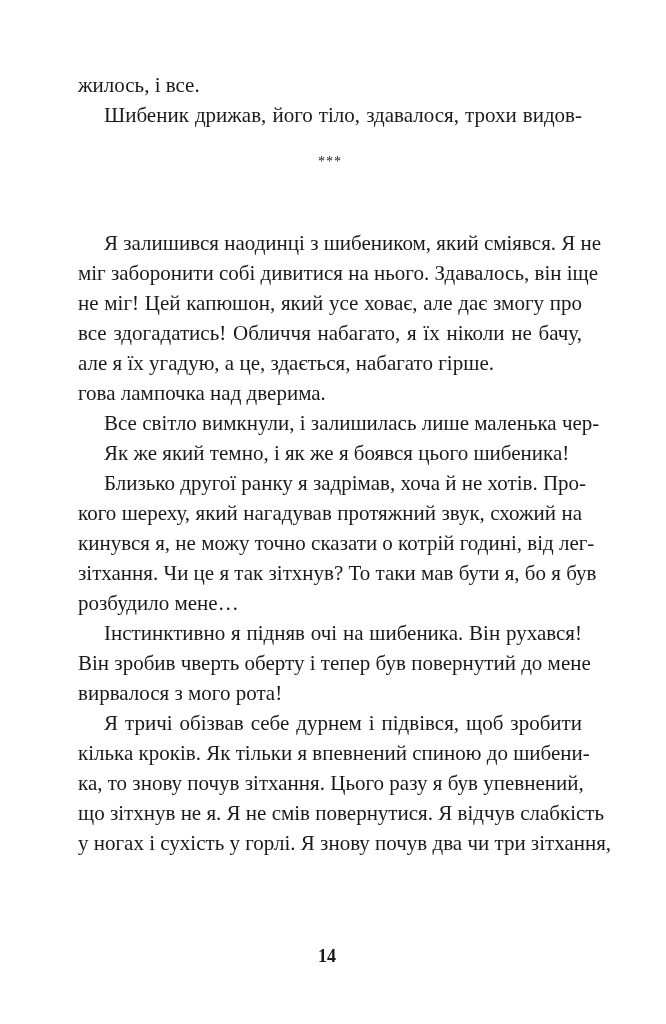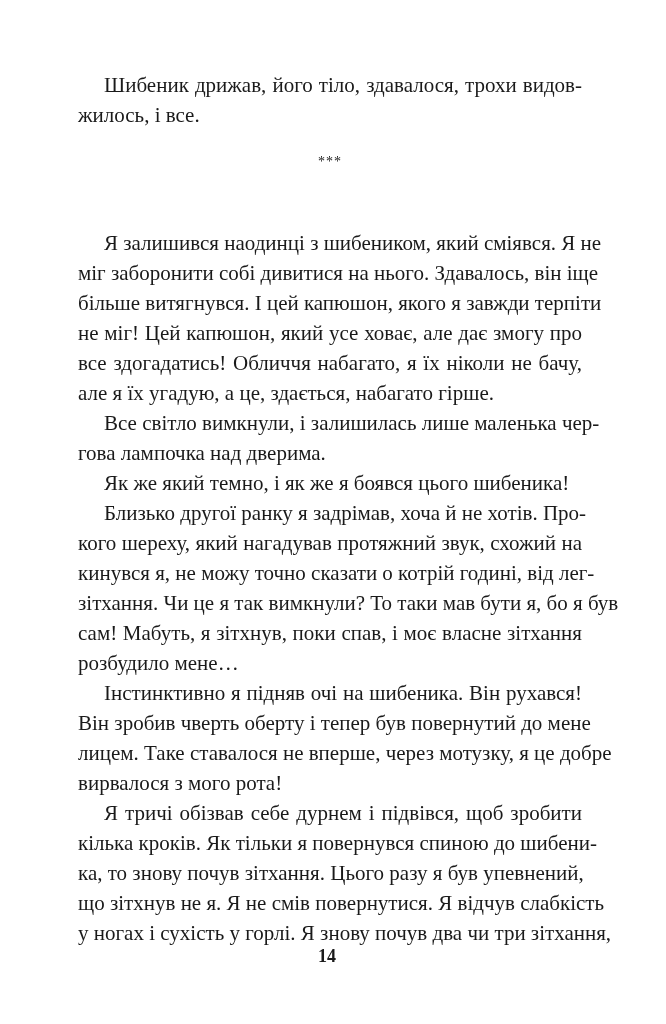--- a/index.html
+++ b/index.html
@@ -21,54 +21,51 @@
       position: absolute; left: 0; width: 654px; top: 946px;
       text-align: center; font-family: "Liberation Serif", "DejaVu Serif", serif;
       font-weight: bold; font-size: 18px; color: #1a1a1a;
     }
   </style>
 </head>
 <body>
 
 <div class="page" id="page-body">
     <div class="para">
+      <span class="line last">жилось, і все.</span>
       <span class="line indent">Шибеник дрижав, його тіло, здавалося, трохи видов-</span>
-      <span class="line last">жилось, і все.</span>
     </div>
     <div class="sep">***</div>
     <div class="para">
       <span class="line indent">Я залишився наодинці з шибеником, який сміявся. Я не</span>
       <span class="line">міг заборонити собі дивитися на нього. Здавалось, він іще</span>
-      <span class="line">більше витягнувся. І цей капюшон, якого я завжди терпіти</span>
       <span class="line">не міг! Цей капюшон, який усе ховає, але дає змогу про</span>
       <span class="line">все здогадатись! Обличчя набагато, я їх ніколи не бачу,</span>
       <span class="line last">але я їх угадую, а це, здається, набагато гірше.</span>
     </div>
     <div class="para">
+      <span class="line last">гова лампочка над дверима.</span>
       <span class="line indent">Все світло вимкнули, і залишилась лише маленька чер-</span>
-      <span class="line last">гова лампочка над дверима.</span>
     </div>
     <div class="para">
       <span class="line indent last">Як же який темно, і як же я боявся цього шибеника!</span>
     </div>
     <div class="para">
       <span class="line indent">Близько другої ранку я задрімав, хоча й не хотів. Про-</span>
       <span class="line">кого шереху, який нагадував протяжний звук, схожий на</span>
       <span class="line">кинувся я, не можу точно сказати о котрій годині, від лег-</span>
-      <span class="line">зітхання. Чи це я так вимкнули? То таки мав бути я, бо я був</span>
-      <span class="line">сам! Мабуть, я зітхнув, поки спав, і моє власне зітхання</span>
+      <span class="line">зітхання. Чи це я так зітхнув? То таки мав бути я, бо я був</span>
       <span class="line last">розбудило мене…</span>
     </div>
     <div class="para">
       <span class="line indent">Інстинктивно я підняв очі на шибеника. Він рухався!</span>
       <span class="line">Він зробив чверть оберту і тепер був повернутий до мене</span>
-      <span class="line">лицем. Таке ставалося не вперше, через мотузку, я це добре</span>
       <span class="line last">вирвалося з мого рота!</span>
     </div>
     <div class="para">
       <span class="line indent">Я тричі обізвав себе дурнем і підвівся, щоб зробити</span>
-      <span class="line">кілька кроків. Як тільки я повернувся спиною до шибени-</span>
+      <span class="line">кілька кроків. Як тільки я впевнений спиною до шибени-</span>
       <span class="line">ка, то знову почув зітхання. Цього разу я був упевнений,</span>
       <span class="line">що зітхнув не я. Я не смів повернутися. Я відчув слабкість</span>
       <span class="line">у ногах і сухість у горлі. Я знову почув два чи три зітхання,</span>
     </div>
   </div>
 <div class="pagenum">14</div>
 
 </body></html>

